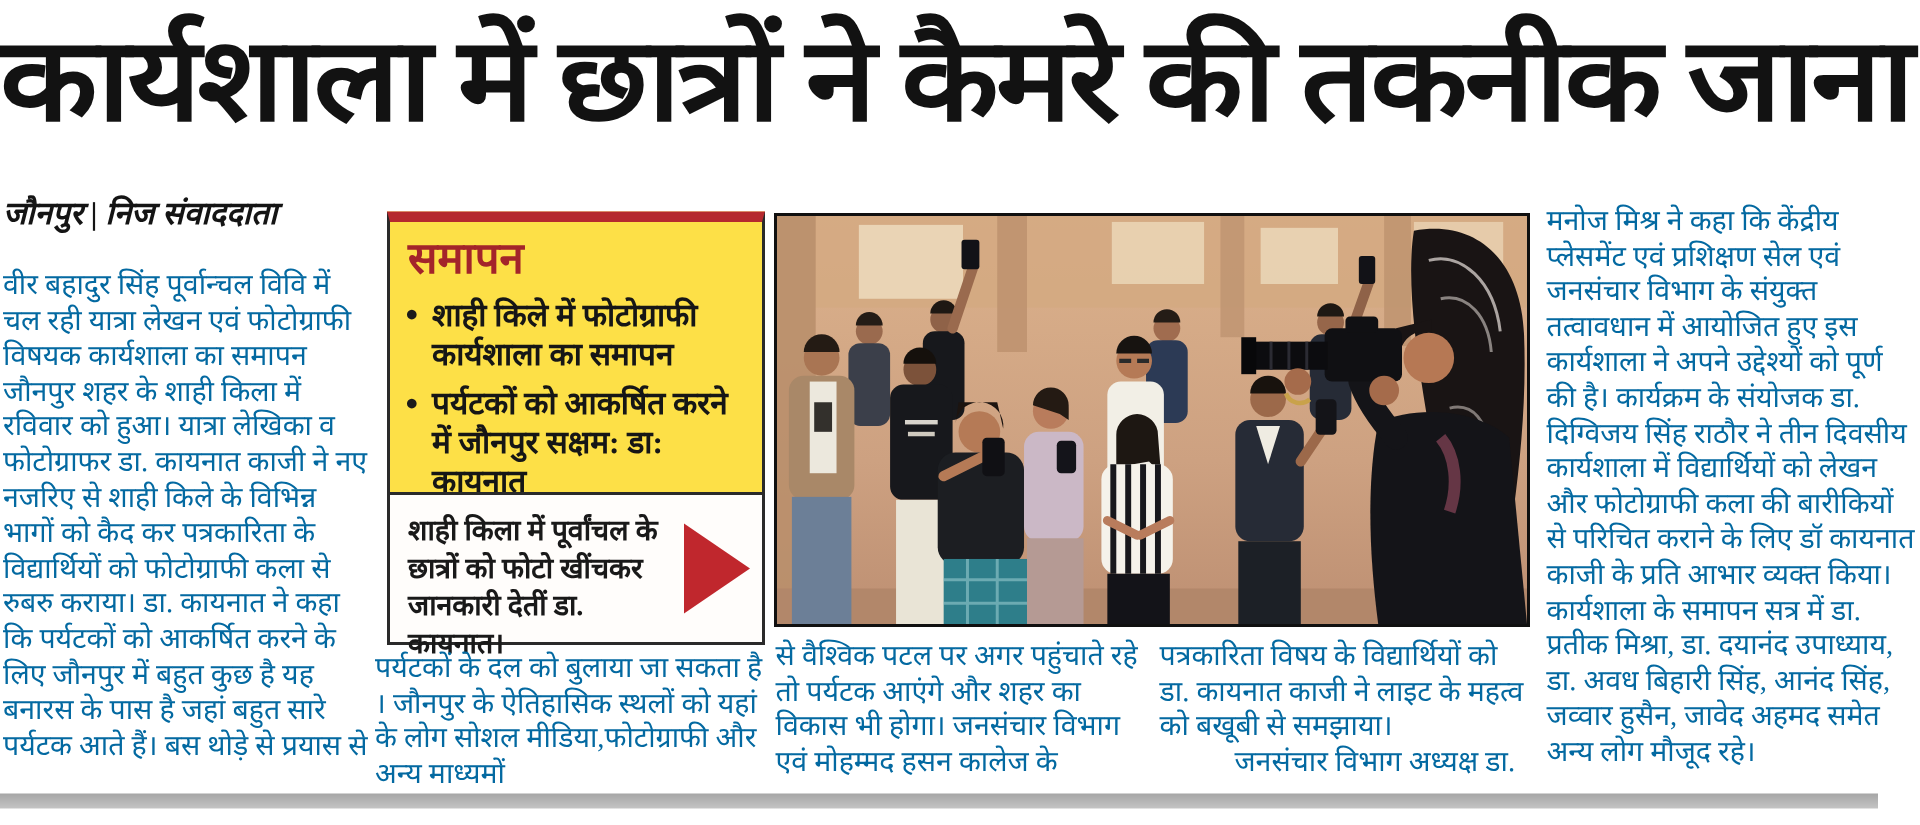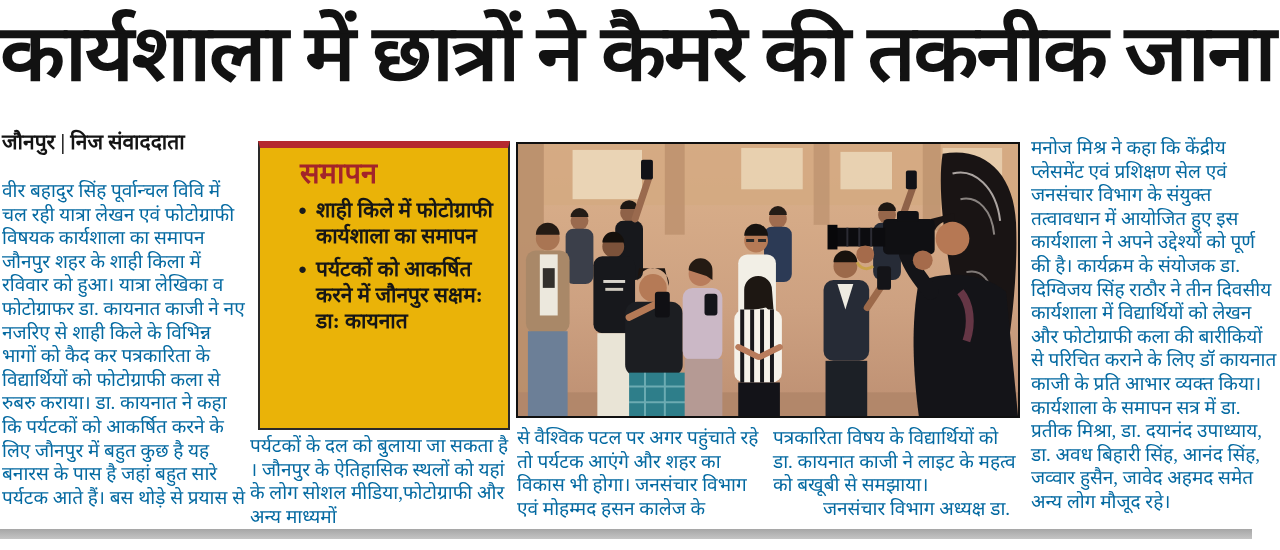--- a/index.html
+++ b/index.html
@@ -12,36 +12,36 @@
 
   
   #headline-wrap{left:0;top:2px;width:1280px;height:108px;overflow:hidden;}
   #headline{
     display:inline-block;white-space:nowrap;transform-origin:left center;
     font-size:78px;font-weight:bold;color:#121212;letter-spacing:-2px;
     line-height:104px;
   }
 
   
-  #byline{left:2px;top:127px;font-size:21px;font-weight:bold;color:#141414;}
+  #byline{left:2px;top:127px;font-size:21px;font-weight:bold;color:#141414;font-style:italic;}
 
   
   .col{font-size:19px;line-height:23.6px;color:#0369a1;text-align:left;}
   #col1{left:2px;top:179px;width:245px;height:346px;}
   #col2b{left:250px;top:434px;width:261px;height:96px;}
   #col3{left:517px;top:426px;width:252px;height:104px;}
   #col4{left:773px;top:426px;width:249px;height:104px;}
   #col5{left:1031px;top:136px;width:247px;height:400px;}
   #col4 .p2{text-indent:38px;text-align:center;}
 
   
   #summary-box{
     left:258px;top:141px;width:252px;height:289px;box-sizing:border-box;
     border-left:2px solid #2a2a2a;border-right:2px solid #2a2a2a;border-bottom:2px solid #2a2a2a;
-    border-top:7px solid #b5292e;background:#eab308;padding-left:28px;
+    border-top:7px solid #b5292e;background:#fde047;
   }
   #summary-title{
     margin:8px 12px 4px 12px;font-size:29px;font-weight:bold;color:#a3242a;line-height:34px;
   }
   .bullet-row{display:flex;margin:7px 10px 0 10px;}
   .bullet-dot{flex:0 0 18px;font-size:15px;line-height:26px;color:#1b1b1b;}
   .bullet-text{font-size:21px;font-weight:bold;line-height:26px;color:#161616;}
   #caption-section{
     position:absolute;left:-2px;right:-2px;bottom:-2px;height:102px;box-sizing:border-box;
     border:2px solid #2a2a2a;border-top:2px solid #2a2a2a;background:#fffdfb;
@@ -82,20 +82,24 @@
 
 <div class="abs" id="summary-box">
   <div id="summary-title">समापन</div>
   <div class="bullet-row">
     <span class="bullet-dot">●</span>
     <span class="bullet-text">शाही किले में फोटोग्राफी कार्यशाला का समापन</span>
   </div>
   <div class="bullet-row">
     <span class="bullet-dot">●</span>
     <span class="bullet-text">पर्यटकों को आकर्षित करने में जौनपुर सक्षम: डा: कायनात</span>
+  </div>
+  <div id="caption-section">
+    <div id="caption-text">शाही किला में पूर्वांचल के छात्रों को फोटो खींचकर जानकारी देतीं डा. कायनात।</div>
+    <div id="caption-arrow"></div>
   </div>
 </div>
 
 <div class="abs col" id="col2b">पर्यटकों के दल को बुलाया जा सकता है । जौनपुर के ऐतिहासिक स्थलों को यहां के लोग सोशल मीडिया,फोटोग्राफी और अन्य माध्यमों</div>
 
 <div class="abs" id="photo">
   <svg viewBox="0 0 504 276" preserveAspectRatio="none">
     <defs>
       <linearGradient id="bg" x1="0" y1="0" x2="0" y2="1">
         <stop offset="0" stop-color="#dcb28c"></stop>

